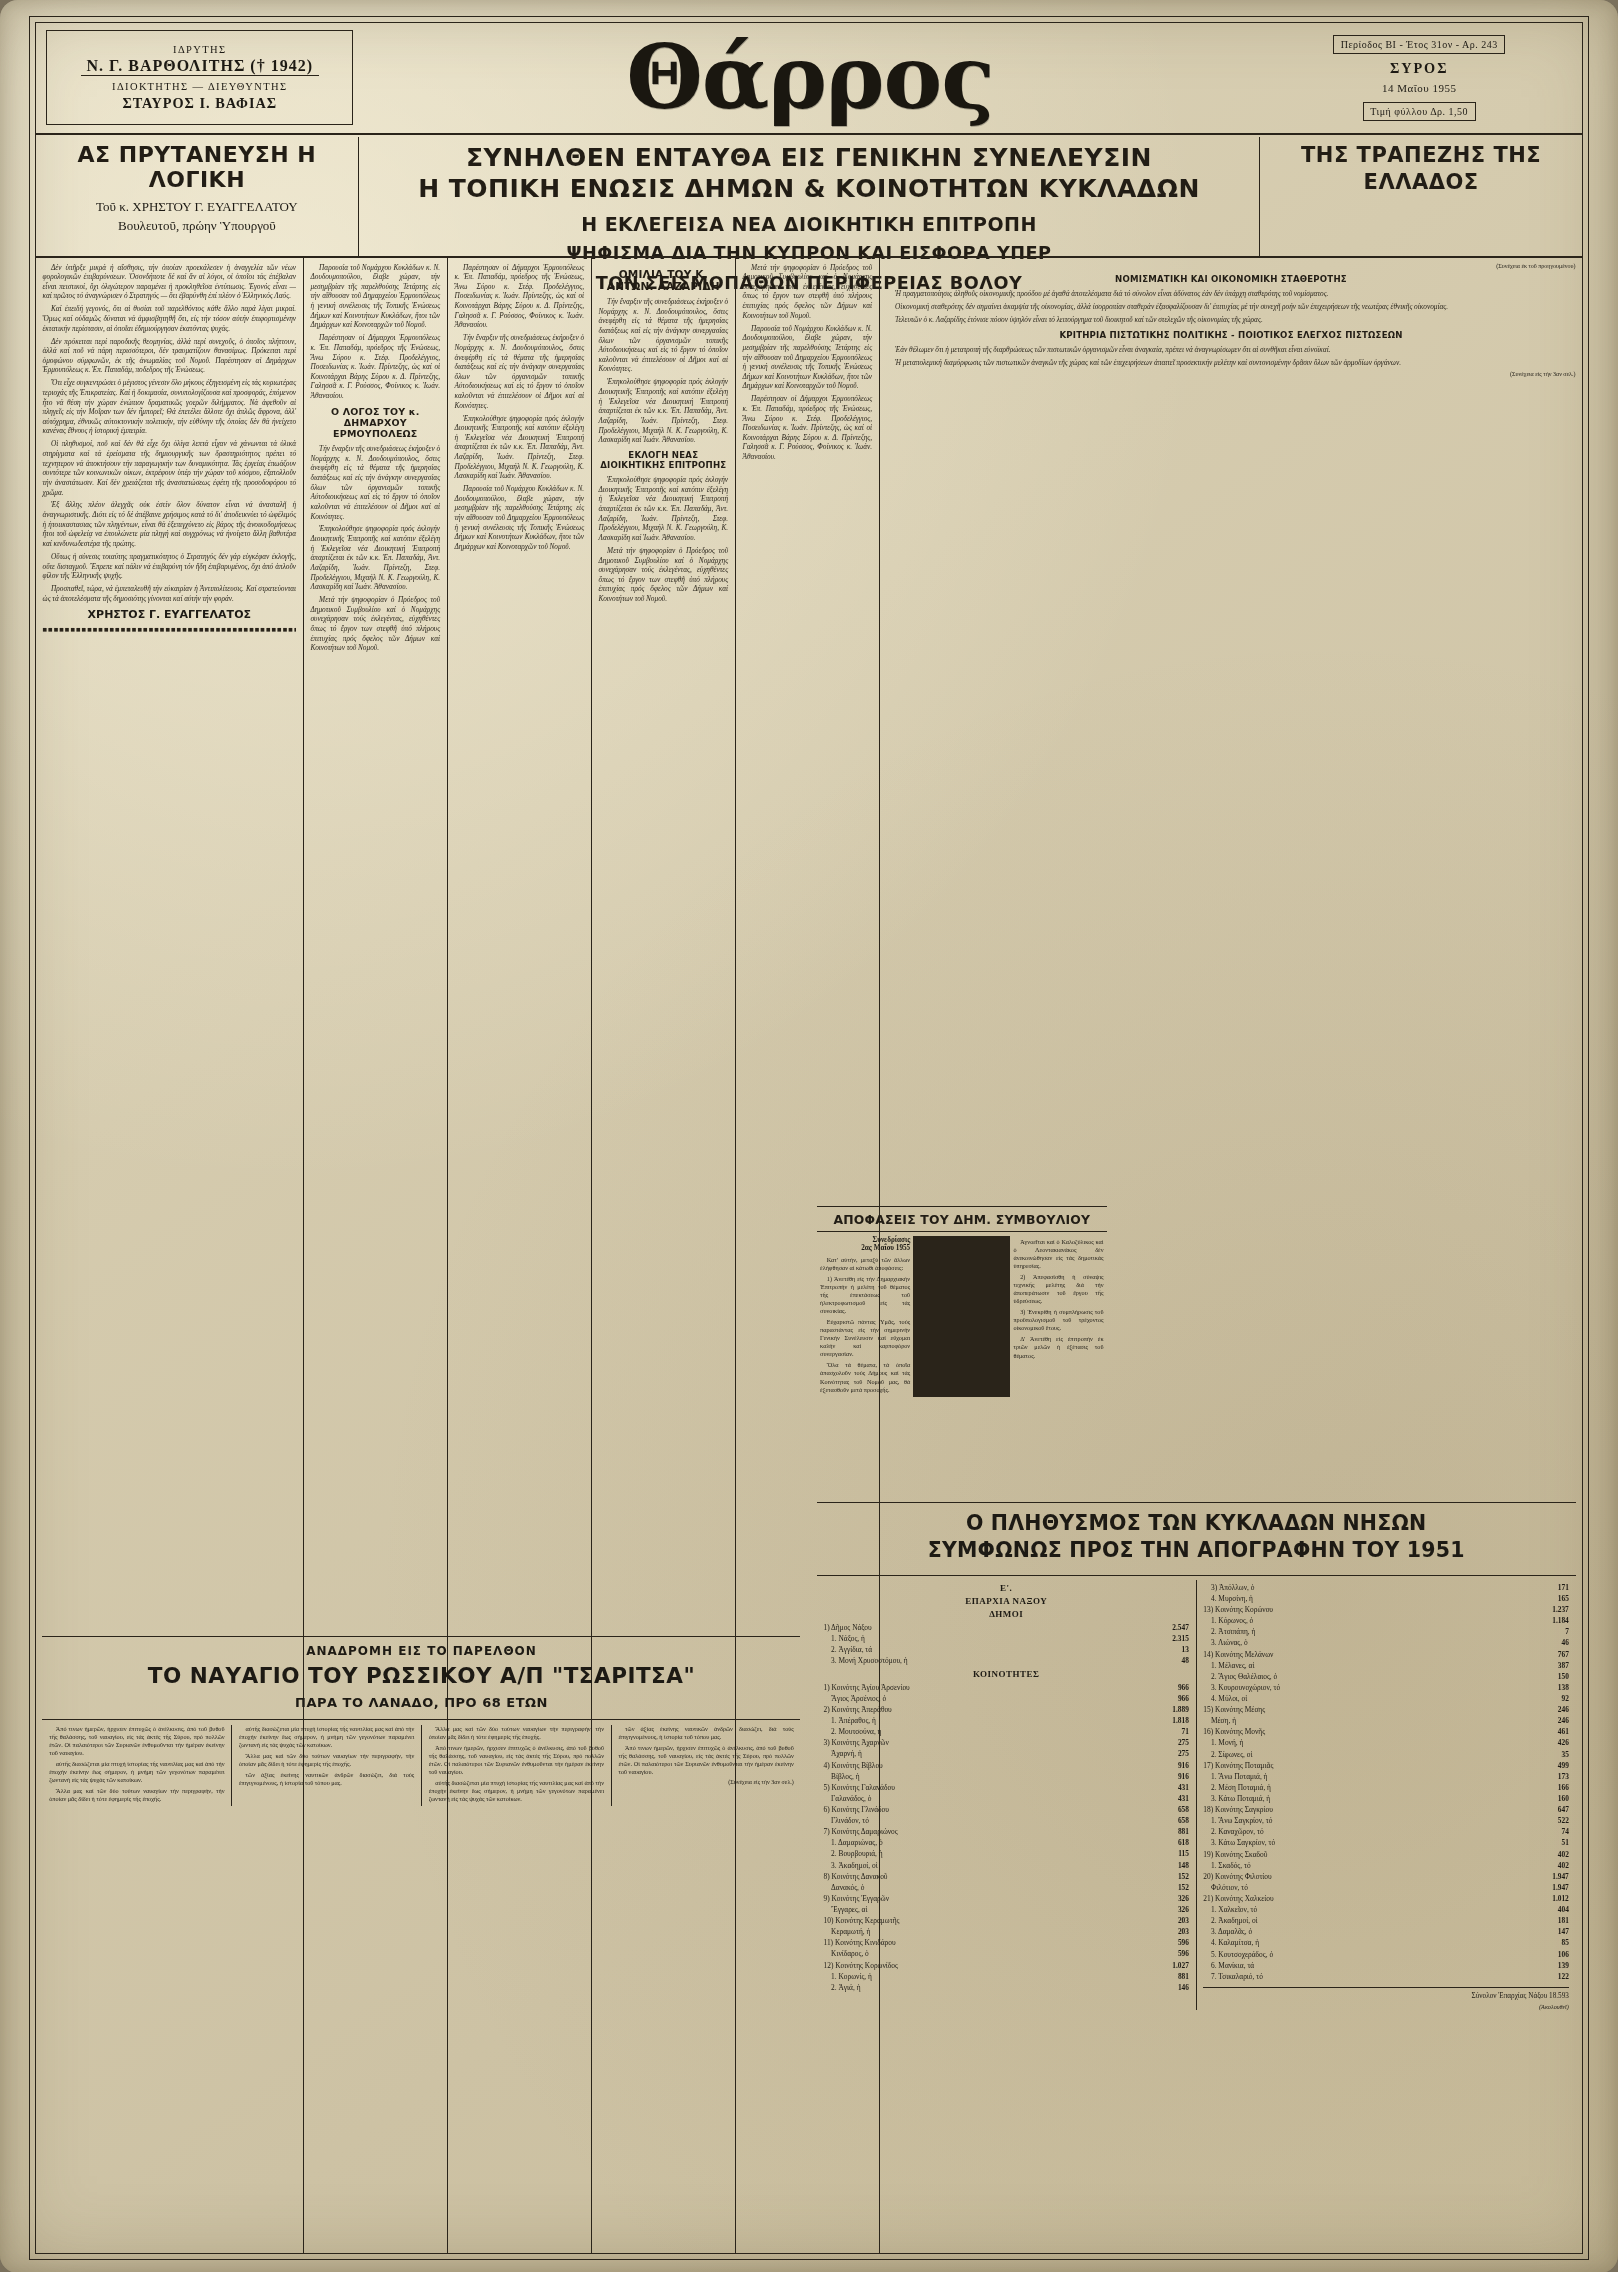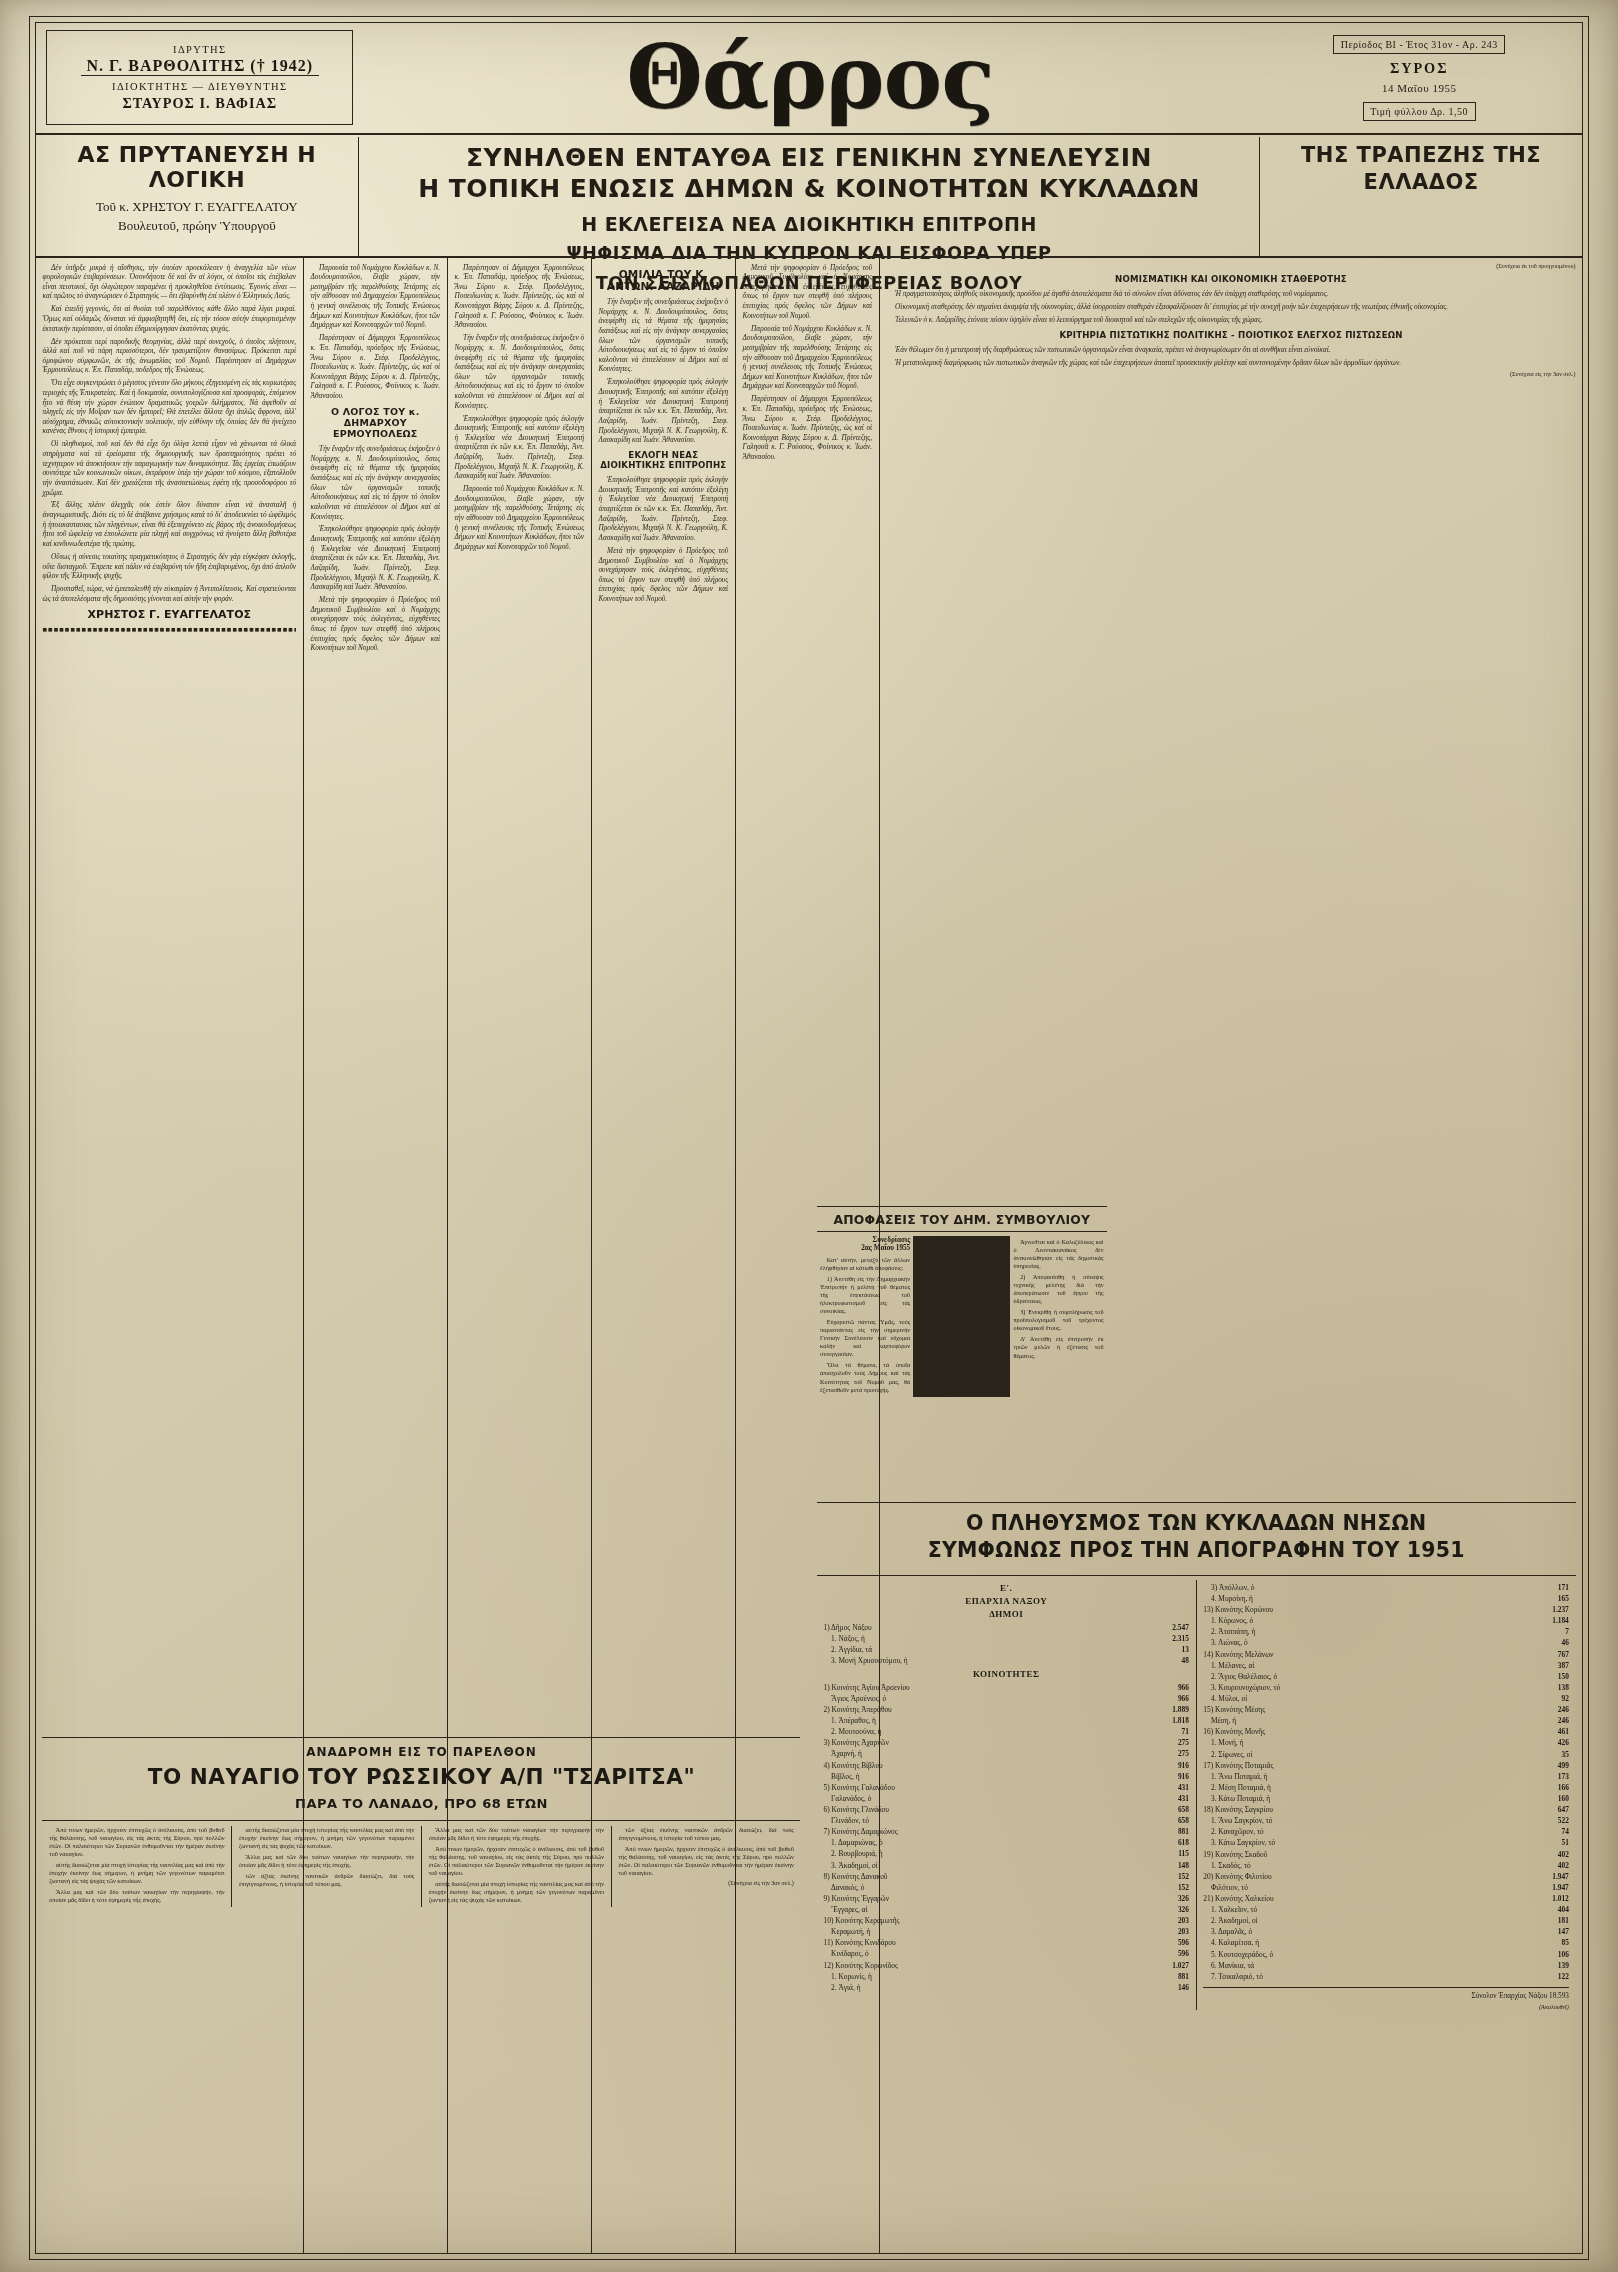--- a/index.html
+++ b/index.html
@@ -7,20 +7,21 @@
   .page{
     position:relative;
     width:1618px;height:2273px;
     background:#d8cfb4;
     background-image:
       radial-gradient(circle at 18% 12%, rgba(255,250,230,.55), rgba(255,250,230,0) 38%),
       radial-gradient(circle at 82% 70%, rgba(140,120,80,.18), rgba(140,120,80,0) 46%),
       linear-gradient(145deg, #ded5ba 0%, #d5cbae 35%, #cdc2a4 70%, #c9bd9c 100%);
     overflow:hidden;
     color:#1d1a14;
+    border-radius:18px;
   }
   .paper-edge{
     position:absolute;inset:0;
     box-shadow:inset 0 0 81px rgba(90,75,45,.38), inset 0 0 19px rgba(70,55,30,.25);
     pointer-events:none;
   }
   .sheet{
     position:absolute;
     left:29px;top:16px;right:29px;bottom:13.4px;
     border:1.4px solid #2a241a;
@@ -292,21 +293,21 @@
             <div class="small" style="margin-top:1.9px;">
               <p>Ἀγνοεῖται καί ὁ Καλοζύλικος καί ὁ Λεοντακιανάκος δέν ἀνεκοινώθησαν εἰς τάς δημοτικάς ὑπηρεσίας.</p>
               <p>2) Ἀπεφασίσθη ἡ σύναψις τεχνικῆς μελέτης διά τήν ἀποπεράτωσιν τοῦ ἔργου τῆς ὑδρεύσεως.</p>
               <p>3) Ἐνεκρίθη ἡ συμπλήρωσις τοῦ προϋπολογισμοῦ τοῦ τρέχοντος οἰκονομικοῦ ἔτους.</p>
               <p>Δ' Ἀνετέθη εἰς ἐπιτροπήν ἐκ τριῶν μελῶν ἡ ἐξέτασις τοῦ θέματος.</p>
             </div>
           </div>
         </div>
       </div>
 
-      <div style="position:absolute;left:6.7px;top:1714px;width:758px;">
+      <div style="position:absolute;left:6.7px;top:1613px;width:758px;">
         <div style="border-top:1px solid #2a241a;border-bottom:1px solid #2a241a;padding:3.8px 0;">
           <div class="feature-head">
             <div class="fh1">ΑΝΑΔΡΟΜΗ ΕΙΣ ΤΟ ΠΑΡΕΛΘΟΝ</div>
             <div class="fh2">ΤΟ ΝΑΥΑΓΙΟ ΤΟΥ ΡΩΣΣΙΚΟΥ Α/Π "ΤΣΑΡΙΤΣΑ"</div>
             <div class="fh3">ΠΑΡΑ ΤΟ ΛΑΝΑΔΟ, ΠΡΟ 68 ΕΤΩΝ</div>
           </div>
         </div>
         <div style="display:flex;margin-top:4.8px;">
           <div style="flex:1;padding:0 6.7px;box-sizing:border-box;" class="small">
             <p>Ἀπό τινων ἡμερῶν, ἡρχισεν ἐπιτυχῶς ὁ ἀνέλκυσις, ἀπό τοῦ βυθοῦ τῆς θαλάσσης, τοῦ ναυαγίου, εἰς τάς ἀκτές τῆς Σύρου, πρό πολλῶν ἐτῶν. Οἱ παλαιότεροι τῶν Συριανῶν ἐνθυμοῦνται τήν ἡμέραν ἐκείνην τοῦ ναυαγίου.</p>

